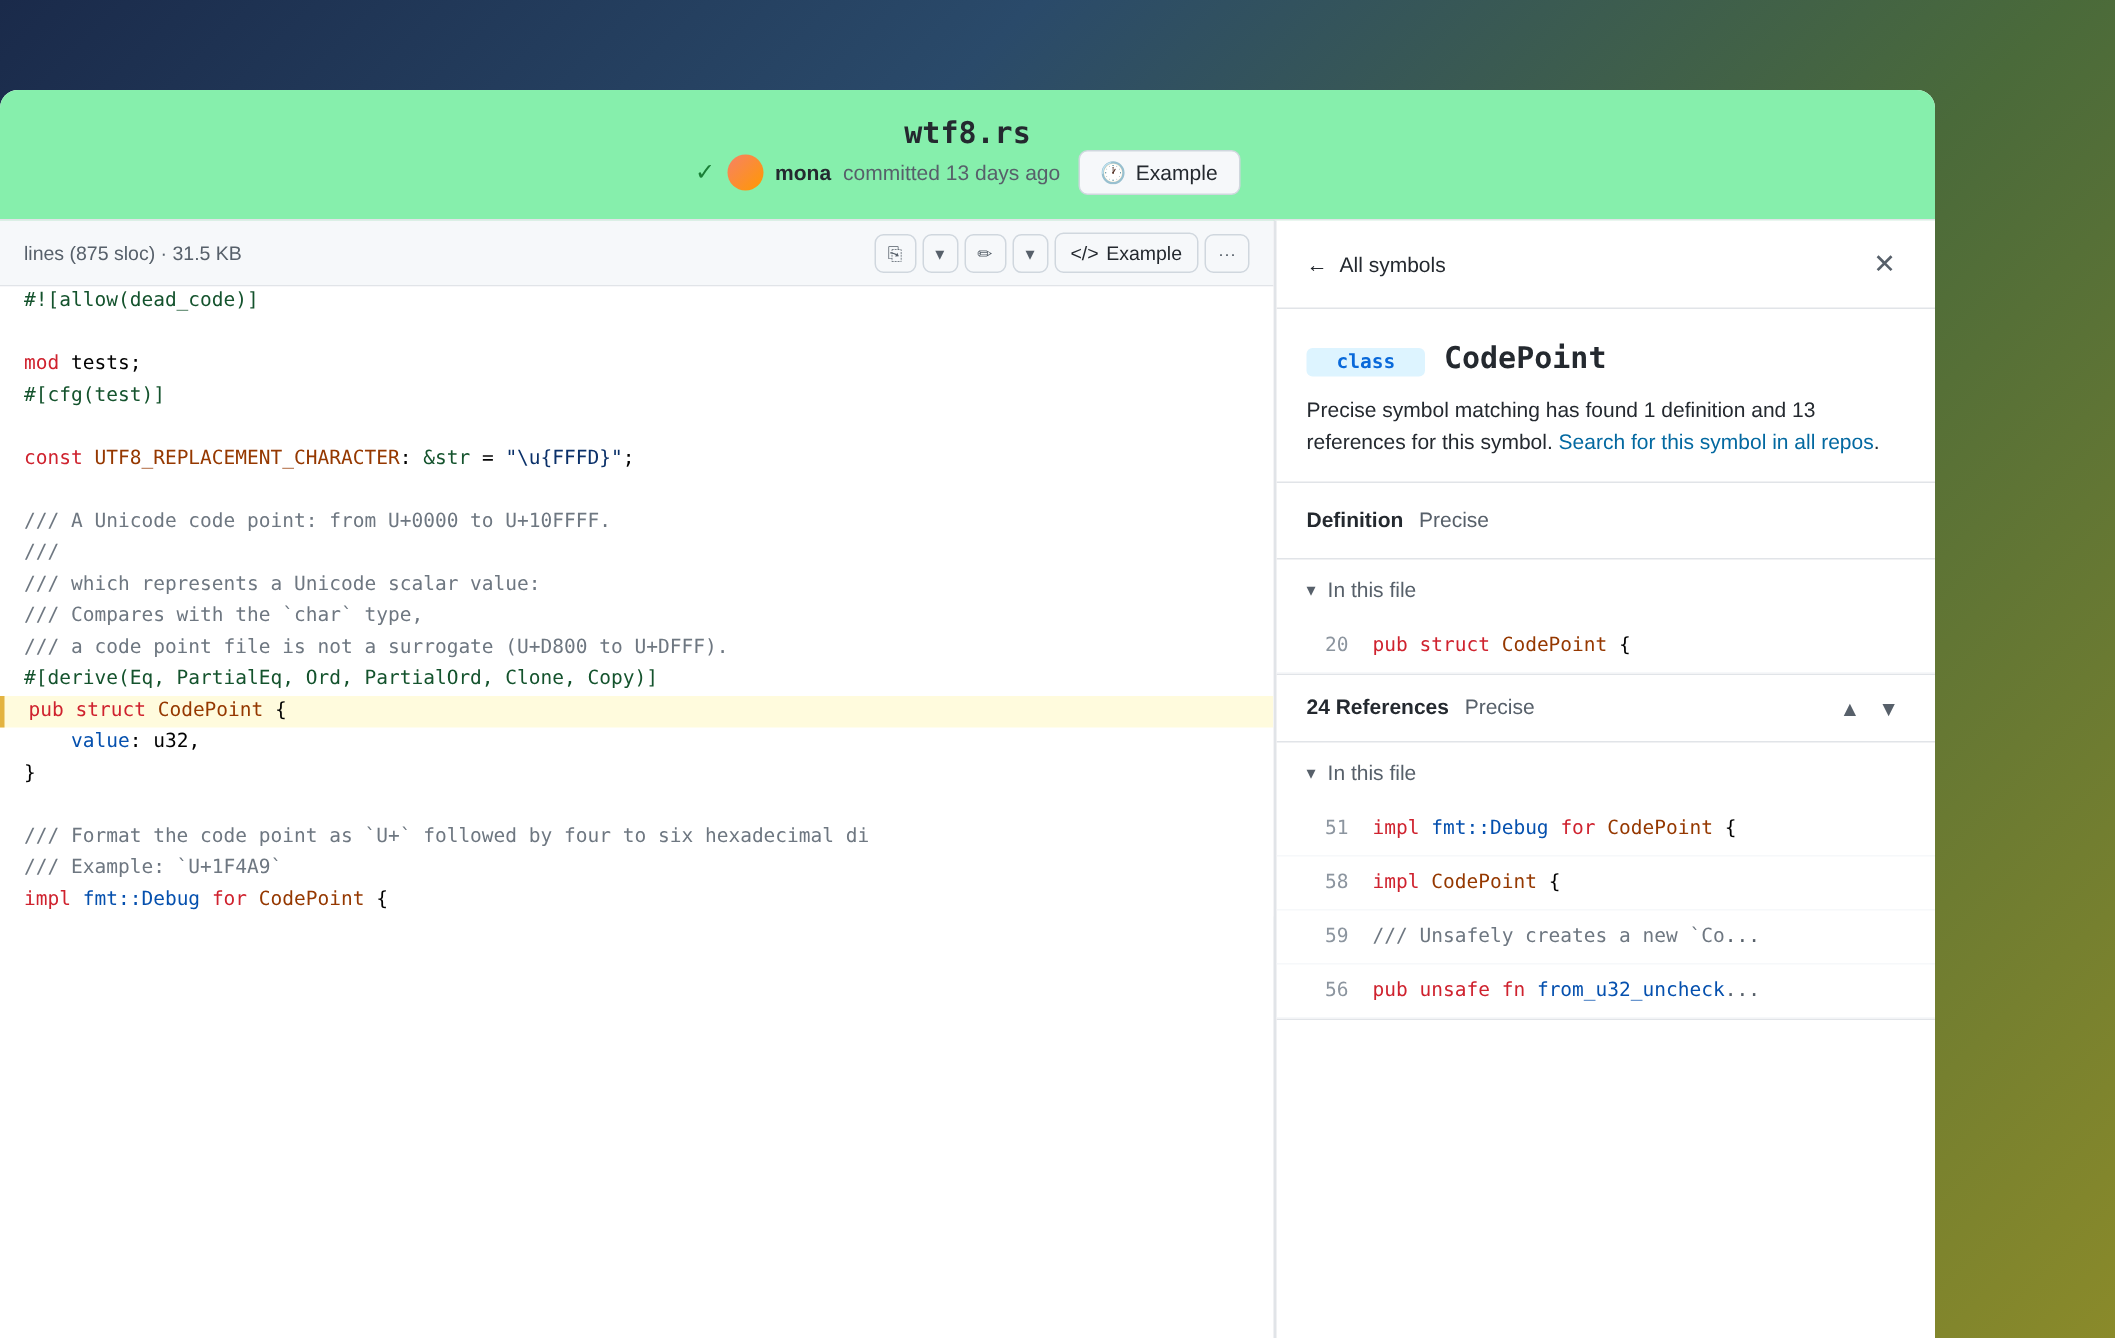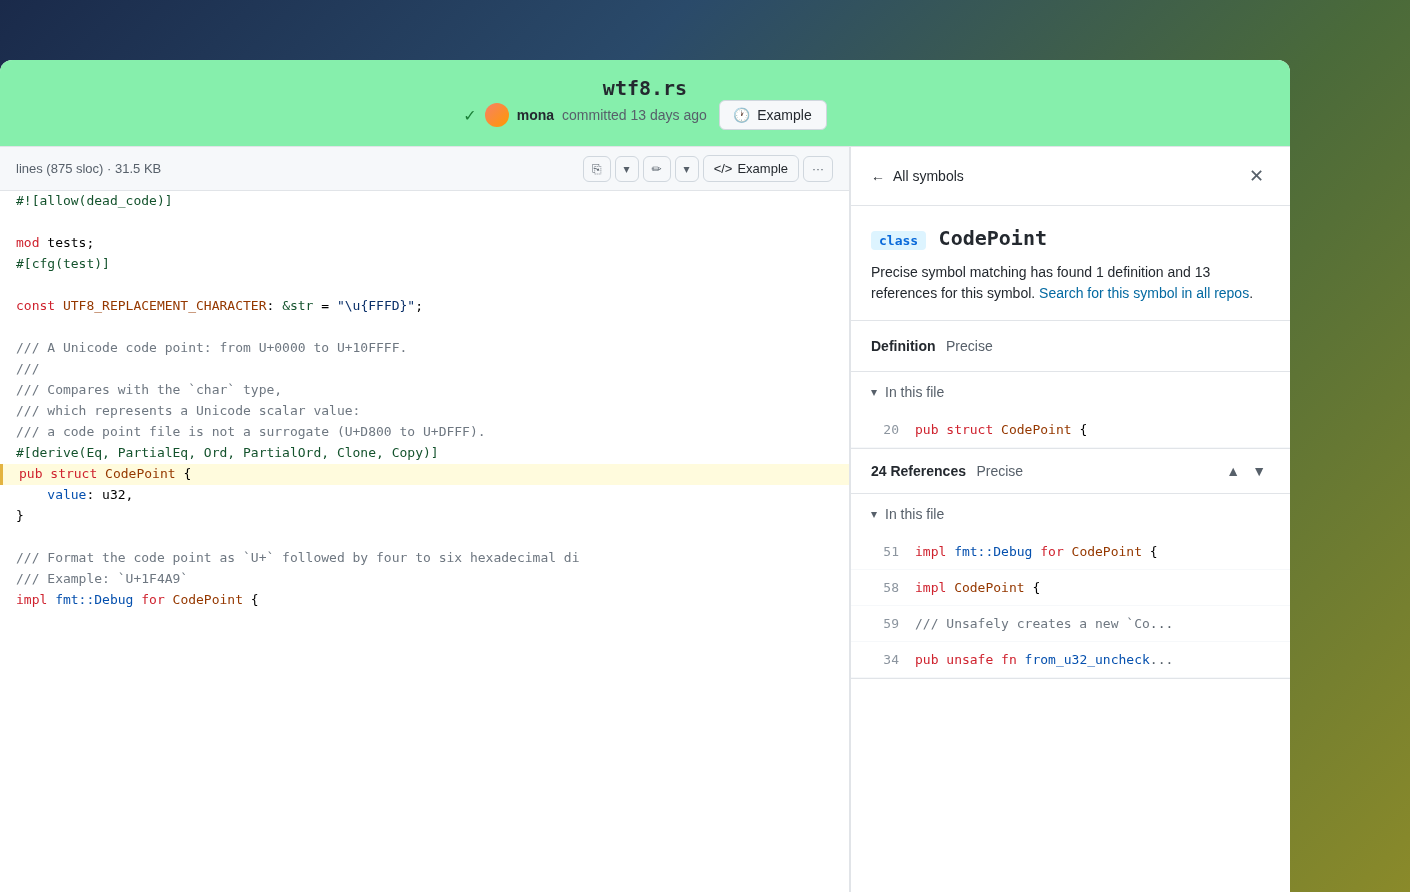--- a/index.html
+++ b/index.html
@@ -223,21 +223,21 @@
       padding: 20px 20px 16px;
       border-bottom: 1px solid #e1e4e8;
     }
 
     .symbol-kind-badge {
       display: inline-block;
       background: #ddf4ff;
       color: #0969da;
       font-size: 13px;
       font-weight: 600;
-      padding: 2px 8px;
+      padding: 2px 20px;
       border-radius: 4px;
       font-family: ui-monospace, monospace;
       margin-right: 8px;
     }
 
     .symbol-name {
       font-size: 20px;
       font-weight: 600;
       color: #24292f;
       font-family: ui-monospace, monospace;
@@ -412,24 +412,24 @@
         <div class="code-line">
           <span class="line-code">&nbsp;</span>
         </div>
         <div class="code-line">
           <span class="line-code comment">/// A Unicode code point: from U+0000 to U+10FFFF.</span>
         </div>
         <div class="code-line">
           <span class="line-code comment">///</span>
         </div>
         <div class="code-line">
+          <span class="line-code comment">/// which represents a Unicode scalar value:</span>
+        </div>
+        <div class="code-line">
           <span class="line-code comment">/// Compares with the `char` type,</span>
-        </div>
-        <div class="code-line">
-          <span class="line-code comment">/// which represents a Unicode scalar value:</span>
         </div>
         <div class="code-line">
           <span class="line-code comment">/// a code point file is not a surrogate (U+D800 to U+DFFF).</span>
         </div>
         <div class="code-line">
           <span class="line-code"><span class="attr">#[derive(Eq, PartialEq, Ord, PartialOrd, Clone, Copy)]</span></span>
         </div>
         <div class="code-line highlighted">
           <span class="line-code"><span class="kw">pub</span> <span class="kw">struct</span> <span class="type-name">CodePoint</span> {</span>
         </div>
@@ -517,19 +517,19 @@
           <span class="ref-line-num">58</span>
           <span class="ref-code"><span class="kw">impl</span> <span class="type-name">CodePoint</span> {</span>
         </div>
 
         <div class="code-ref-item">
           <span class="ref-line-num">59</span>
           <span class="ref-code"><span class="comment">/// Unsafely creates a new `Co<span class="ellipsis-text">...</span></span></span>
         </div>
 
         <div class="code-ref-item">
-          <span class="ref-line-num">34</span>
+          <span class="ref-line-num">56</span>
           <span class="ref-code"><span class="kw">pub</span> <span class="kw">unsafe</span> <span class="kw">fn</span> <span class="macro">from_u32_uncheck<span class="ellipsis-text">...</span></span></span>
         </div>
       </div>
     </div>
   </div>
 </div>
 
 </body></html>

